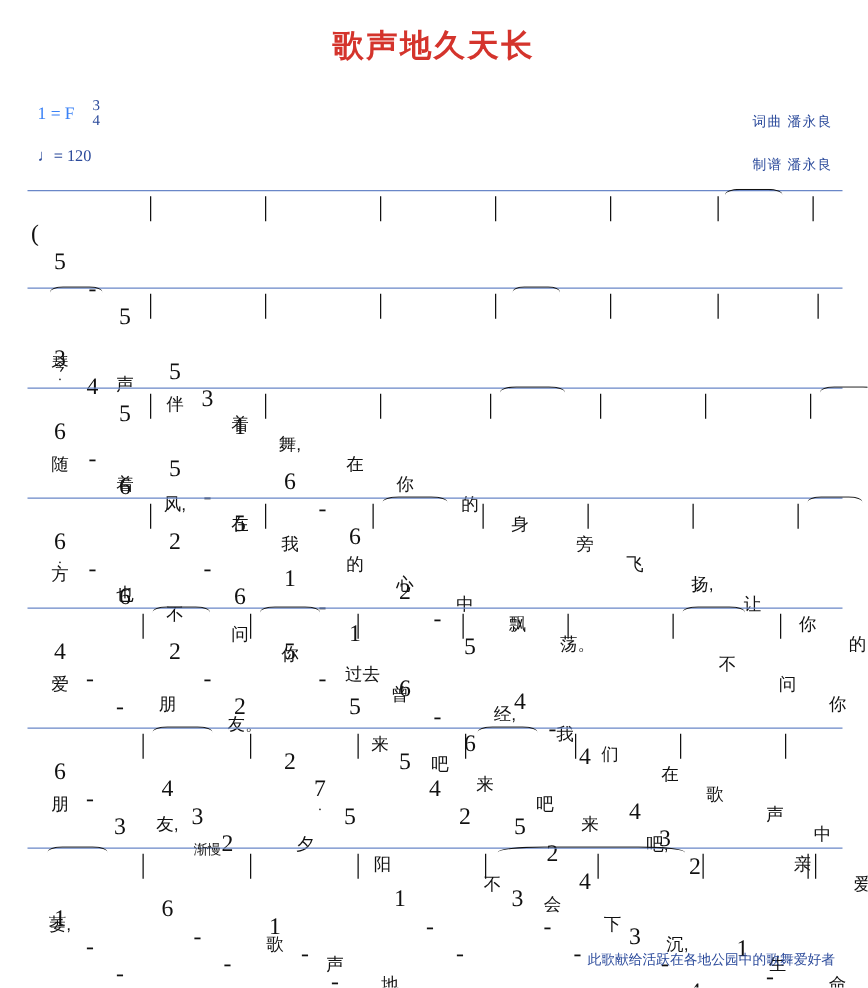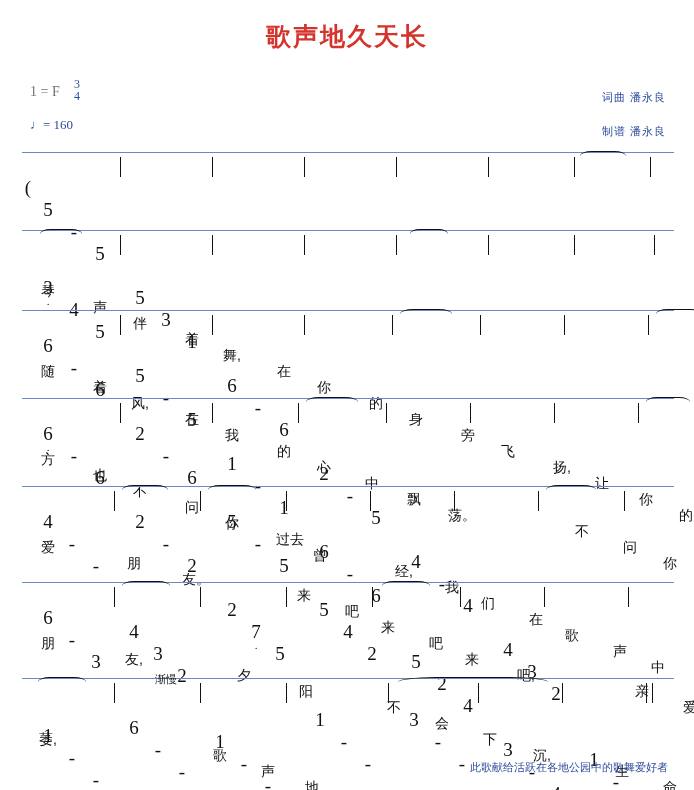--- a/index.html
+++ b/index.html
@@ -29,21 +29,21 @@
     font-weight: bold;
     color: #d4342c;
     letter-spacing: 2px;
     font-family: "Liberation Sans", sans-serif;
   }
   .meta-key {
     position: absolute;
     left: 30px;
     top: 84px;
     font-size: 14px;
-    color: #737373;
+    color: #3b82f6;
     font-family: "Liberation Serif", serif;
   }
   .meta-time {
     position: absolute;
     left: 74px;
     top: 78px;
     font-size: 12px;
     color: #2b4a9b;
     line-height: 1.0;
     text-align: center;
@@ -153,21 +153,21 @@
 
 <div class="sheet">
 
   <div class="title">歌声地久天长</div>
 
   <div class="meta-key">1 = F</div>
   <div class="meta-time">
     <span class="num">3</span>
     <span class="den">4</span>
   </div>
-  <div class="meta-tempo">♩= 160</div>
+  <div class="meta-tempo">♩= 120</div>
 
   <div class="credit c1">词曲  潘永良</div>
   <div class="credit c2">制谱  潘永良</div>
 
   <div class="rule" style="top:152px;"></div>
   <div class="system" style="top:155px;">
     <div class="notes">
       <span class="tok" style="left:6px;">(</span>
       <span class="tok" style="left:26px;">5</span>
       <span class="tok" style="left:52px;">-</span>

